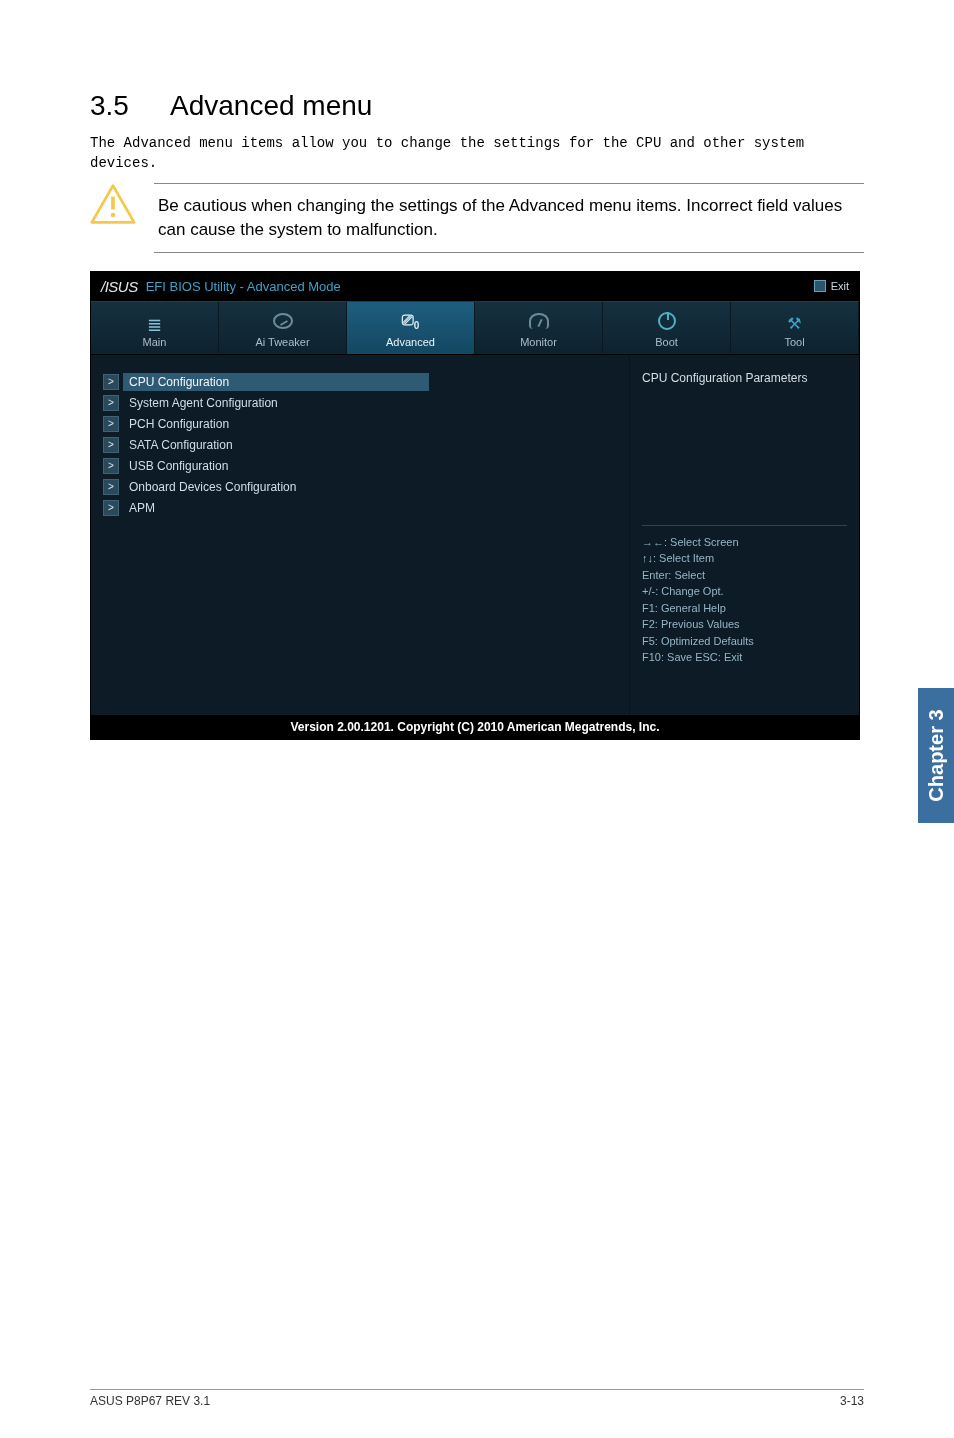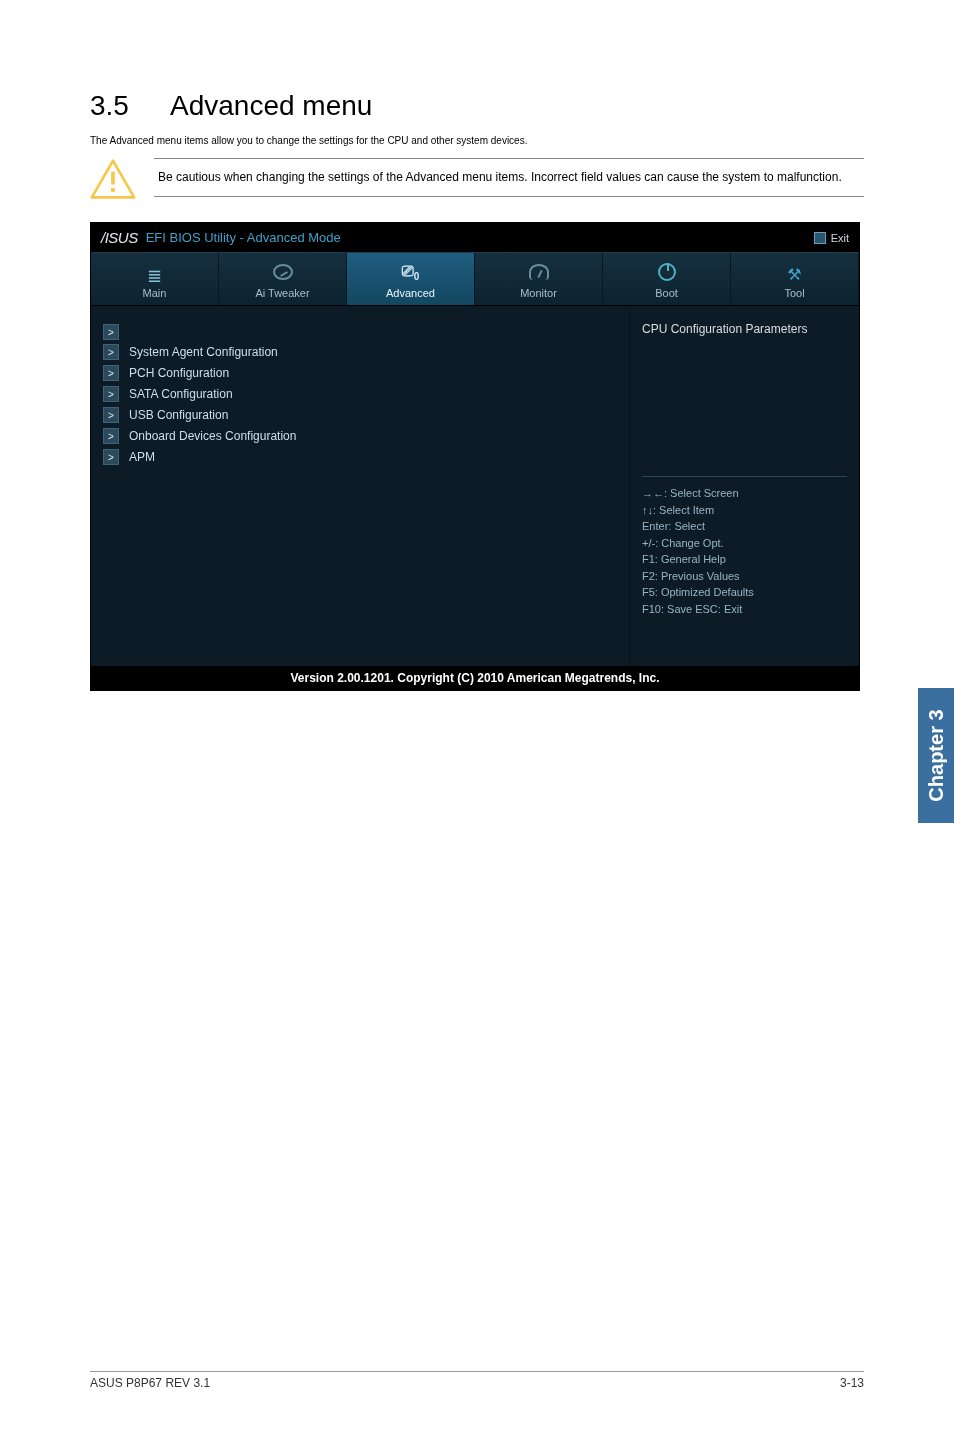--- a/index.html
+++ b/index.html
@@ -6,26 +6,26 @@
   body { font-family: Arial, Helvetica, sans-serif; background: #fff; width: 954px; margin: 0 auto; }
   
   .page { padding: 90px 90px 40px 90px; position: relative; min-height: 1438px; }
   
   .side-tab { position: absolute; right: 0; top: 688px; width: 36px; height: 135px; background: #3b6fa0; color: #fff; display: flex; align-items: center; justify-content: center; }
   .side-tab span { transform: rotate(-90deg); font-weight: bold; font-size: 20px; white-space: nowrap; }
   
   .section-title { font-size: 28px; font-weight: normal; margin-bottom: 12px; font-family: Verdana, sans-serif; }
   .section-title .num { display: inline-block; width: 80px; }
   
-  .body-text { font-size: 10px; line-height: 1.4; margin-bottom: 10px; font-family: Liberation Sans, sans-serif; }
+  .body-text { font-size: 14px; line-height: 1.4; margin-bottom: 10px; font-family: Liberation Mono, monospace; }
   
   .caution-row { display: flex; align-items: flex-start; gap: 18px; margin: 10px 0 18px 0; }
   .caution-icon { flex: 0 0 46px; }
   .caution-icon svg { width: 46px; height: 42px; }
-  .caution-body { flex: 1; border-top: 1px solid #888; border-bottom: 1px solid #888; padding: 10px 4px; font-size: 12px; line-height: 1.4; }
+  .caution-body { flex: 1; border-top: 1px solid #888; border-bottom: 1px solid #888; padding: 10px 4px; font-size: 17px; line-height: 1.4; }
   
   
   .bios { width: 770px; background: #0d1b26; color: #c0d0d8; font-family: Arial, sans-serif; font-size: 12px; border: 1px solid #000; }
   .bios-title { display: flex; align-items: center; justify-content: space-between; background: #000; padding: 6px 10px; }
   .bios-title-left { display: flex; align-items: center; gap: 8px; }
   .bios-logo { font-weight: normal; font-style: italic; color: #dfe6ea; font-size: 15px; letter-spacing: -0.5px; }
   .bios-subtitle { color: #3fa0c8; font-size: 13px; }
   .bios-exit { display: flex; align-items: center; gap: 5px; color: #cfd6da; font-size: 11px; padding-left: 22px; }
   .bios-exit-icon { width: 12px; height: 12px; background: #2a556e; border: 1px solid #6a9fba; display: inline-block; }
   
@@ -43,21 +43,21 @@
   .menu-row { display: flex; align-items: center; margin-bottom: 3px; font-size: 12px; }
   .menu-row .chev { width: 16px; height: 16px; background: #2a4a5c; color: #dce6ea; display: flex; align-items: center; justify-content: center; font-size: 10px; margin-right: 4px; border: 1px solid #3e6378; }
   .menu-row .label { padding: 2px 6px; color: #d0dee6; flex: 0 0 auto; }
   .menu-row.selected .label { background: #2f5a73; color: #f0f6fa; padding: 2px 200px 2px 6px; }
   
   .help-divider { border-top: 1px solid #2a4554; margin: 140px 0 8px 0; }
   .help-text { font-size: 11px; color: #96b5c5; line-height: 1.5; }
   
   .bios-footer { background: #000; text-align: center; padding: 5px 3px; font-size: 12px; color: #fff; font-weight: bold; }
   
-  .page-footer { position: absolute; bottom: 48px; left: 90px; right: 90px; display: flex; justify-content: space-between; border-top: 1px solid #999; padding-top: 4px; font-size: 12px; color: #333; }
+  .page-footer { position: absolute; bottom: 30px; left: 90px; right: 90px; display: flex; justify-content: space-between; border-top: 1px solid #999; padding-top: 4px; font-size: 12px; color: #333; }
   
   
   .ico-list, .ico-dial, .ico-chip, .ico-gauge, .ico-power, .ico-tool { display:inline-block; }
   .ico-list { width: 20px; height: 14px; }
   .ico-list::before { content: "≣"; color:#88c0d8; font-size:18px; }
   .ico-dial { width:20px; height:16px; border:2px solid #6a8d9c; border-radius:50%; position:relative; }
   .ico-dial::after { content:""; position:absolute; width:8px; height:2px; background:#6a8d9c; top:7px; left:5px; transform:rotate(-30deg); }
   .ico-gauge { width:20px; height:16px; border:2px solid #6a8d9c; border-radius:50% 50% 4px 4px; border-bottom:none; position:relative; }
   .ico-gauge::after { content:""; position:absolute; width:2px; height:8px; background:#6a8d9c; top:4px; left:8px; transform:rotate(25deg); }
   .ico-power { width:18px; height:18px; border:2px solid #4fb0c8; border-radius:50%; position:relative; }
@@ -135,20 +135,21 @@
             <span class="ico-tool"></span>
           </div>
         <div class="tab-label">Tool</div>
       </div>
     </div>
 
     <div class="bios-body">
       <div class="bios-left">
         <div class="menu-row selected">
           <span class="chev">&gt;</span>
+          <span class="label">CPU Configuration</span>
         </div>
         <div class="menu-row">
           <span class="chev">&gt;</span>
           <span class="label">System Agent Configuration</span>
         </div>
         <div class="menu-row">
           <span class="chev">&gt;</span>
           <span class="label">PCH Configuration</span>
         </div>
         <div class="menu-row">

